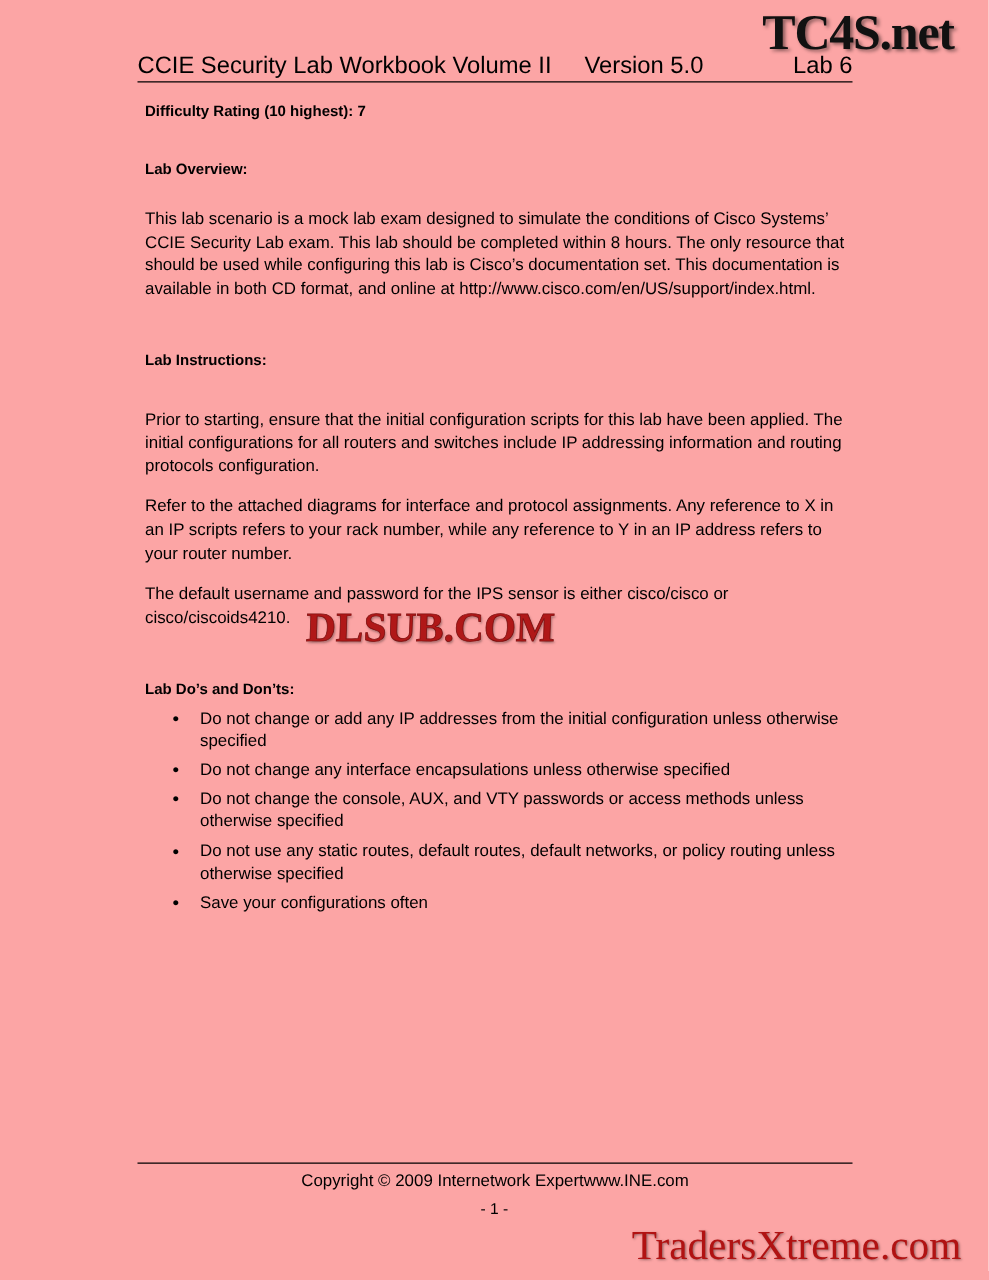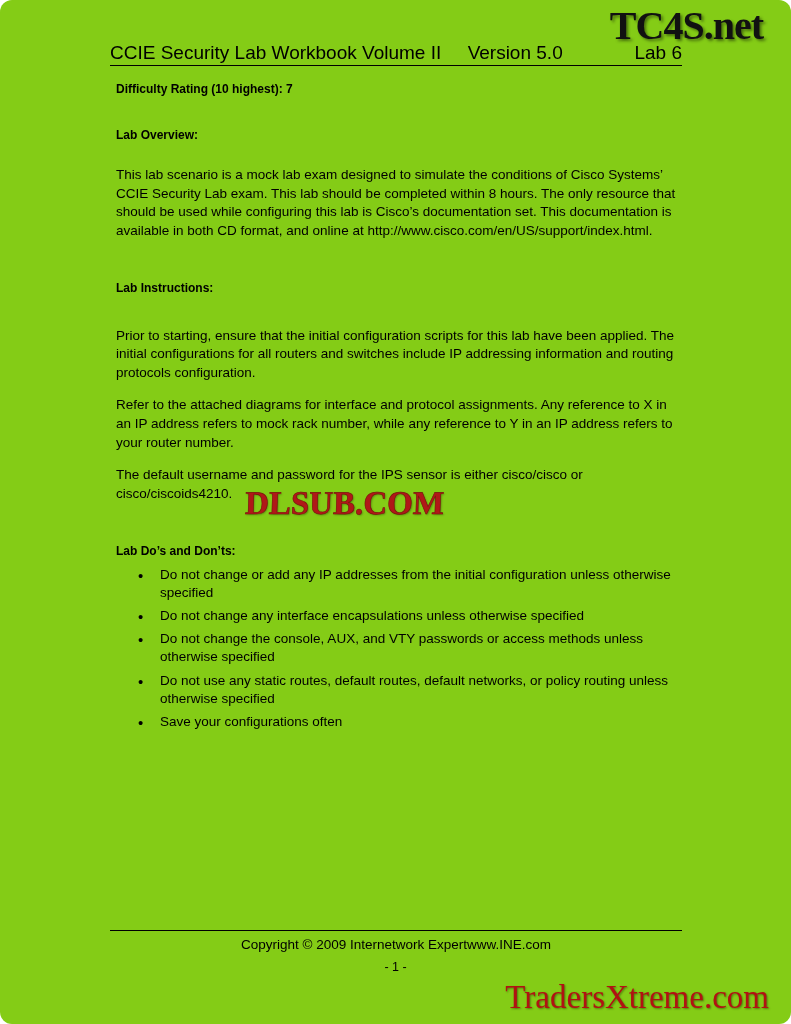--- a/index.html
+++ b/index.html
@@ -9,23 +9,22 @@
   }
   body {
     font-family: "Liberation Sans", sans-serif;
     color: #000000;
   }
   .page {
     position: relative;
     width: 791px;
     height: 1024px;
     margin: 0 auto;
-    background: #84cc16;
+    background: #fca5a5;
     overflow: hidden;
-    border-radius: 12px;
   }
 
   
   .wm-top {
     position: absolute;
     top: 2px;
     right: 28px;
     font-family: "Liberation Serif", serif;
     font-size: 40px;
     font-weight: bold;
@@ -166,21 +165,21 @@
 
     <h2 class="sec">Lab Overview:</h2>
     <div class="gap-sm"></div>
     <p class="body">This lab scenario is a mock lab exam designed to simulate the conditions of Cisco Systems’ CCIE Security Lab exam.  This lab should be completed within 8 hours.  The only resource that should be used while configuring this lab is Cisco’s documentation set.  This documentation is available in both CD format, and online at http://www.cisco.com/en/US/support/index.html.</p>
 
     <div class="gap-md"></div>
 
     <h2 class="sec">Lab Instructions:</h2>
     <div class="gap-md"></div>
     <p class="body">Prior to starting, ensure that the initial configuration scripts for this lab have been applied.  The initial configurations for all routers and switches include IP addressing information and routing protocols configuration.</p>
-    <p class="body">Refer to the attached diagrams for interface and protocol assignments.  Any reference to X in an IP address refers to mock rack number, while any reference to Y in an IP address refers to your router number.</p>
+    <p class="body">Refer to the attached diagrams for interface and protocol assignments.  Any reference to X in an IP scripts refers to your rack number, while any reference to Y in an IP address refers to your router number.</p>
     <p class="body">The default username and password for the IPS sensor is either cisco/cisco or cisco/ciscoids4210.</p>
 
     <div class="gap-md"></div>
 
     <h2 class="sec">Lab Do’s and Don’ts:</h2>
 
     <ul class="dolist">
       <li>Do not change or add any IP addresses from the initial configuration unless otherwise specified</li>
       <li>Do not change any interface encapsulations unless otherwise specified</li>
       <li>Do not change the console, AUX, and VTY passwords or access methods unless otherwise specified</li>

